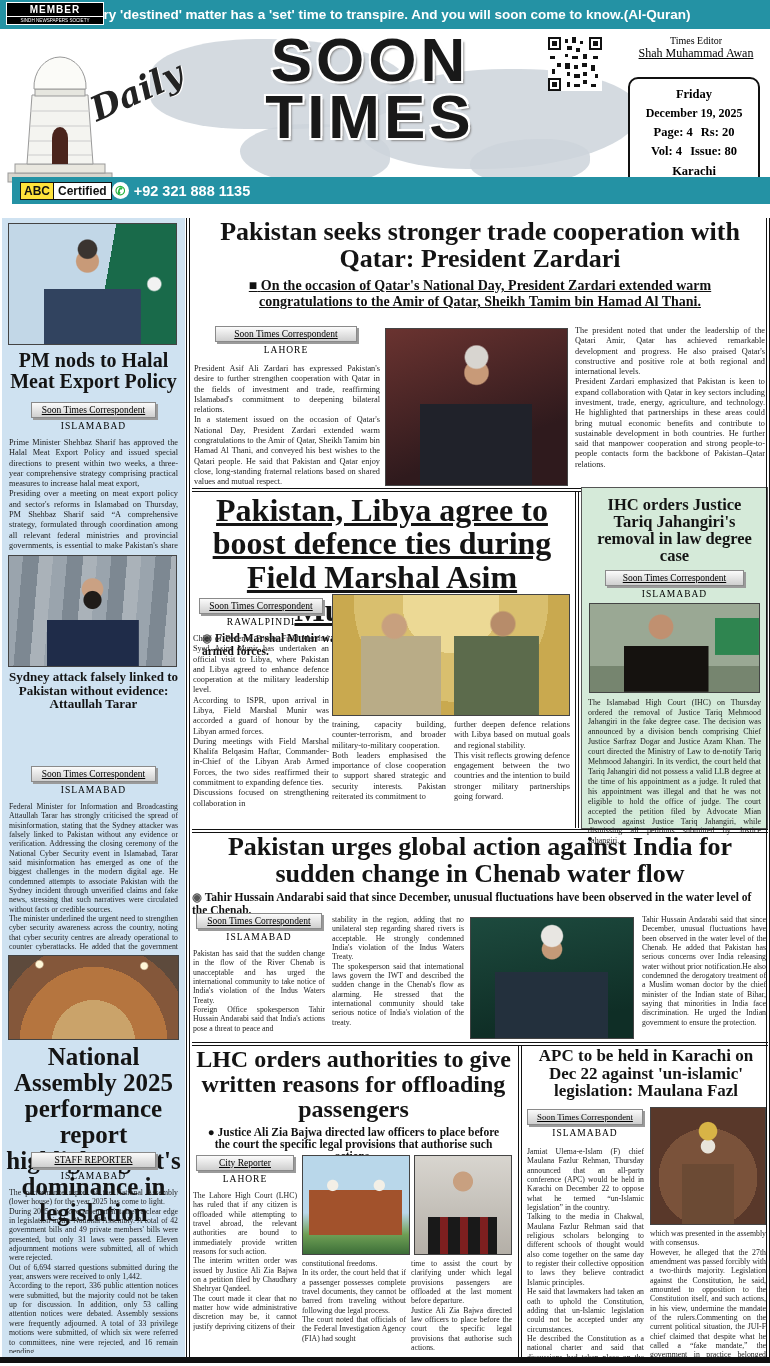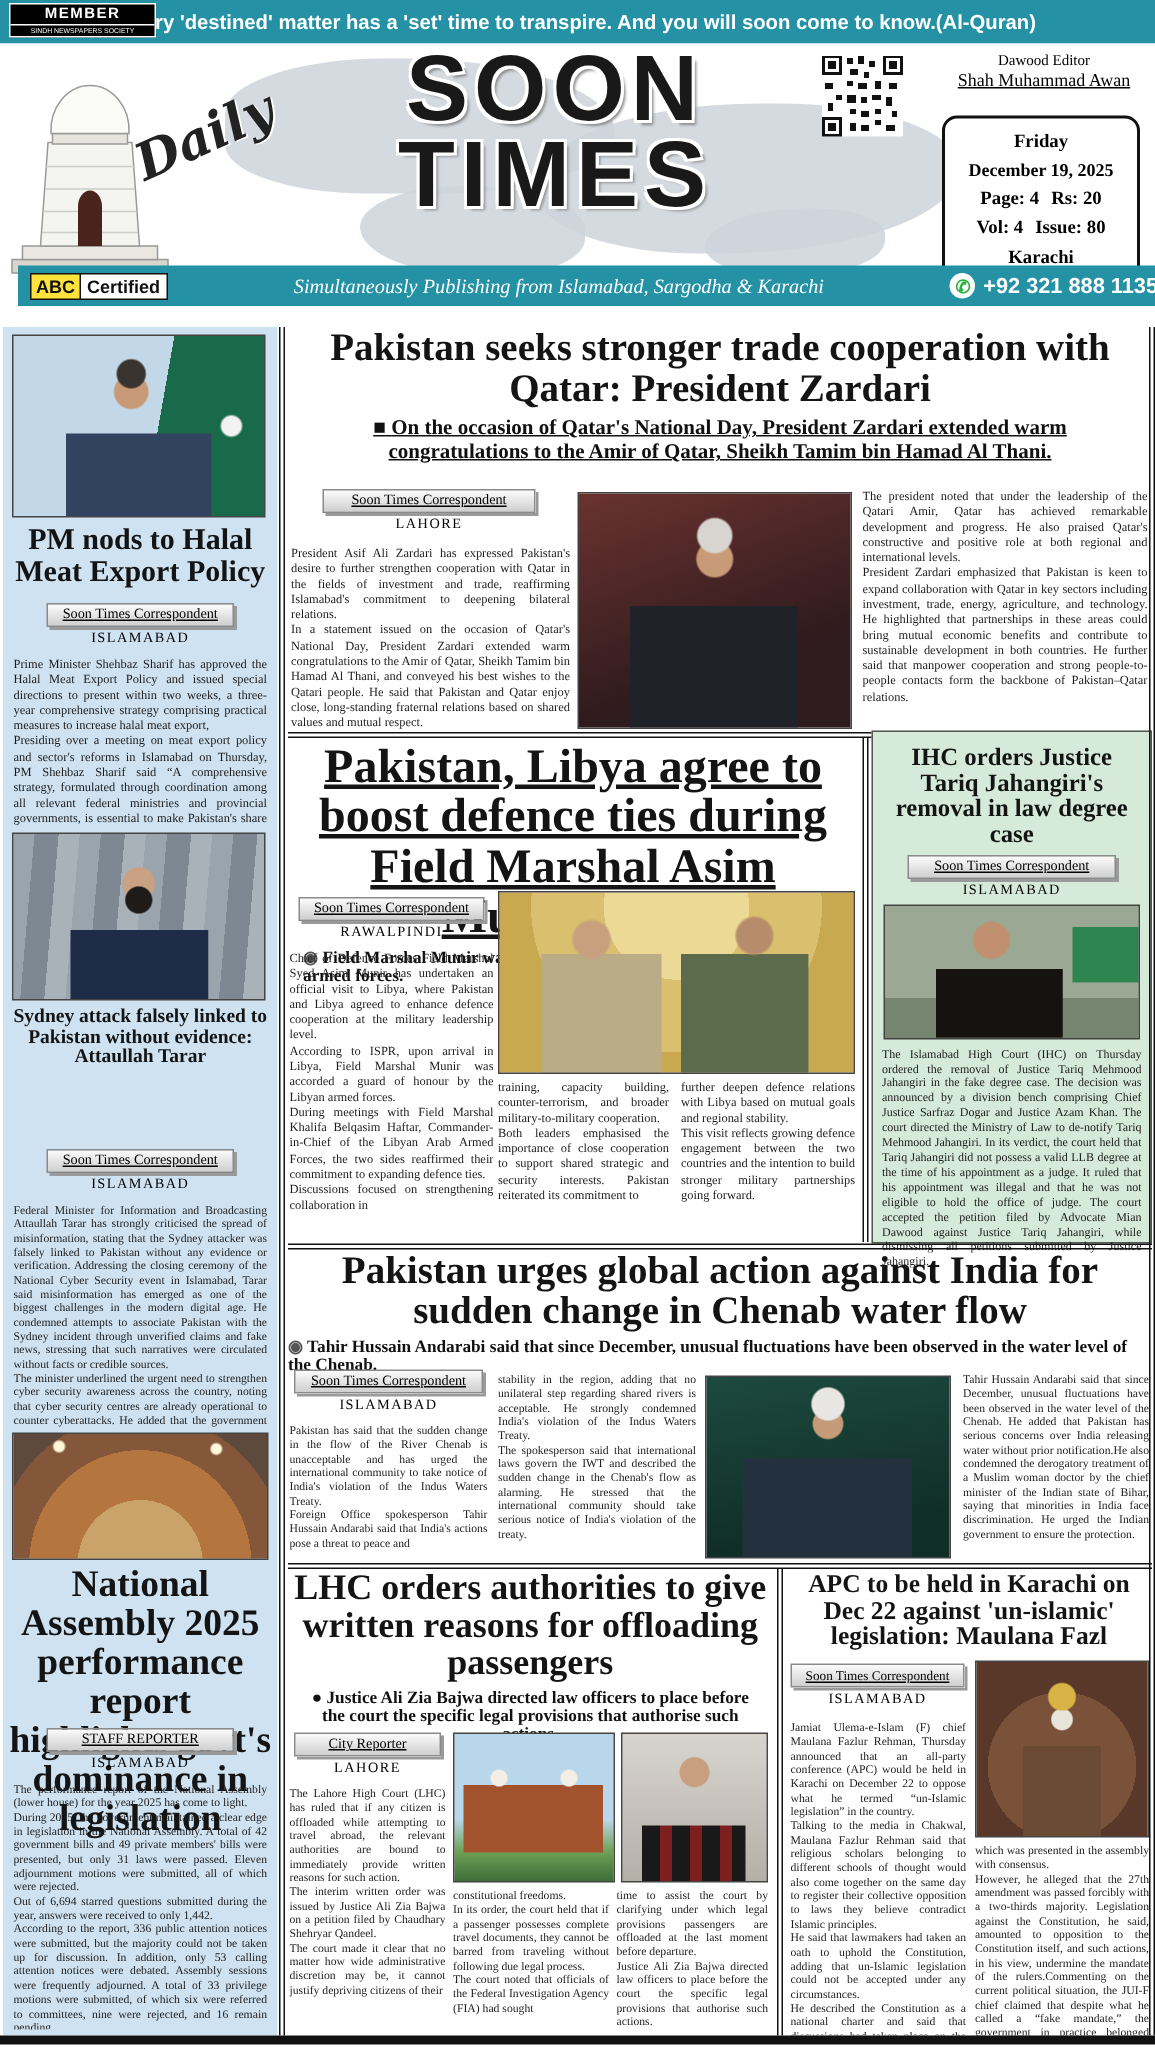--- a/index.html
+++ b/index.html
@@ -185,21 +185,21 @@
           <rect x="23" y="25" width="3" height="2"></rect>
       </g>
       <rect x="1" y="1" width="5" height="5" fill="#fff"></rect>
         <rect x="2" y="2" width="3" height="3" fill="#111"></rect>
       <rect x="23" y="1" width="5" height="5" fill="#fff"></rect>
         <rect x="24" y="2" width="3" height="3" fill="#111"></rect>
       <rect x="1" y="23" width="5" height="5" fill="#fff"></rect>
         <rect x="2" y="24" width="3" height="3" fill="#111"></rect>
     </svg>
     <div class="chief">
-      <div class="lab">Dawood Editor</div>
+      <div class="lab">Times Editor</div>
       <div class="nm">Shah Muhammad Awan</div>
     </div>
     <div class="infobox">
       <div>Friday</div>
       <div style="font-size:12px;">December 19, 2025</div>
       <div class="row">
         <span>Page: 4</span>
         <span>Rs: 20</span>
       </div>
       <div class="row">
@@ -208,21 +208,20 @@
       </div>
       <div>Karachi</div>
       <div class="webpill">www.soontimes.pk</div>
     </div>
   </div>
 
   <div class="abs pubbar">
     <span class="abc">
       <span class="y">ABC</span><span class="w">Certified</span>
     </span>
-    <span class="pubtxt">Simultaneously Publishing from Islamabad, Sargodha &amp; Karachi</span>
     <span class="phone">
       <span class="wa">✆</span>
       <span>+92 321 888 1135</span>
     </span>
   </div>
 
   <div class="abs leftcol">
 
     <div class="abs ph ph-pm" style="left:6px;top:5px;width:169px;height:122px;"></div>
     <div class="abs hl" style="left:2px;top:132px;width:179px;font-size:20px;">PM nods to Halal Meat Export Policy</div>

